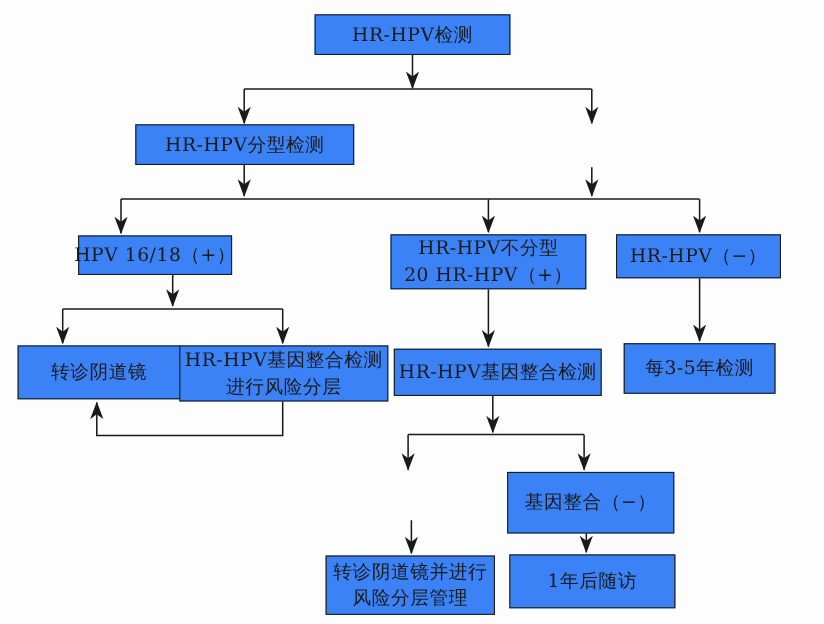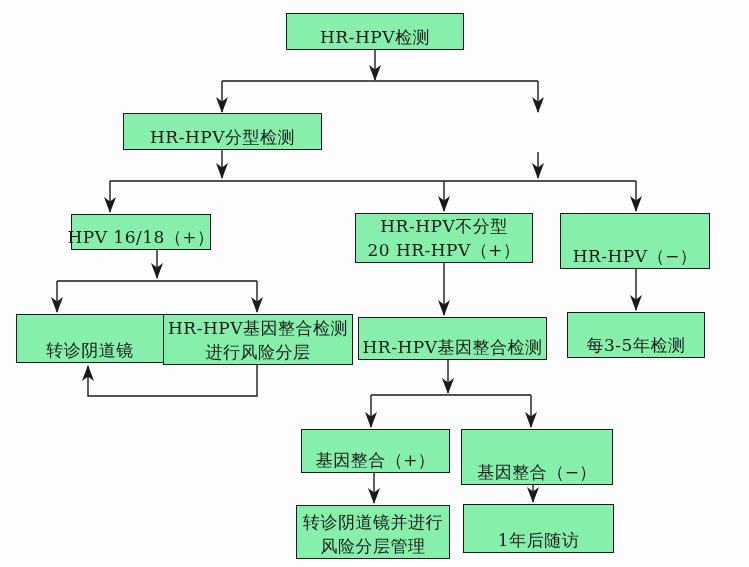--- a/index.html
+++ b/index.html
@@ -4,22 +4,22 @@
 <style>
   html,body{margin:0;padding:0;background:#fdfdfd;}
   .canvas{
     position:relative;width:749px;height:567px;background:#fdfdfd;
     font-family:"DejaVu Serif","Liberation Serif",serif;color:#1a1a1a;
     overflow:hidden;
   }
   .wires{position:absolute;left:0;top:0;width:749px;height:567px;z-index:0;}
   .node{
     position:absolute;z-index:1;box-sizing:border-box;
-    background:#86efac;border:1.5px solid #1b1b1b;
-    display:flex;flex-direction:column;align-items:center;justify-content:flex-end;
+    background:#3b82f6;border:1.5px solid #1b1b1b;
+    display:flex;flex-direction:column;align-items:center;justify-content:center;
     text-align:center;font-size:17px;line-height:24px;letter-spacing:0.5px;
     white-space:nowrap;
   }
   .node span{display:block;}
 </style>
 </head>
 <body>
 
 <div class="canvas">
 
@@ -74,44 +74,41 @@
 
   <div class="node" style="left:71px;top:214px;width:140px;height:36px">
     <span>HPV 16/18（+）</span>
   </div>
 
   <div class="node" style="left:355px;top:213px;width:178px;height:50px">
     <span>HR-HPV不分型</span>
     <span>20 HR-HPV（+）</span>
   </div>
 
-  <div class="node" style="left:560px;top:213px;width:150px;height:56px">
+  <div class="node" style="left:560px;top:213px;width:150px;height:40px">
     <span>HR-HPV（−）</span>
   </div>
 
   <div class="node" style="left:16px;top:314px;width:148px;height:49px">
     <span>转诊阴道镜</span>
   </div>
 
   <div class="node" style="left:163px;top:314px;width:190px;height:51px">
     <span>HR-HPV基因整合检测</span>
     <span>进行风险分层</span>
   </div>
 
   <div class="node" style="left:358px;top:317px;width:189px;height:43px">
     <span>HR-HPV基因整合检测</span>
   </div>
 
   <div class="node" style="left:567px;top:312px;width:138px;height:46px">
     <span>每3-5年检测</span>
   </div>
 
-  <div class="node" style="left:301px;top:429px;width:149px;height:44px">
-    <span>基因整合（+）</span>
-  </div>
 
   <div class="node" style="left:461px;top:429px;width:152px;height:56px">
     <span>基因整合（−）</span>
   </div>
 
   <div class="node" style="left:296px;top:505px;width:154px;height:54px">
     <span>转诊阴道镜并进行</span>
     <span>风险分层管理</span>
   </div>
 

